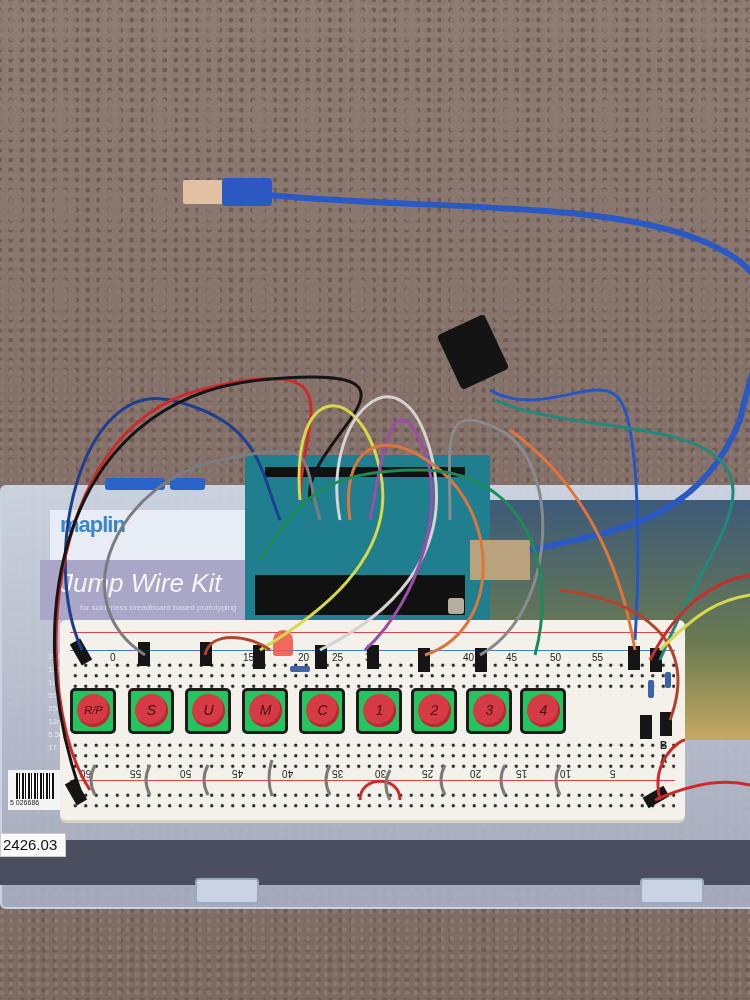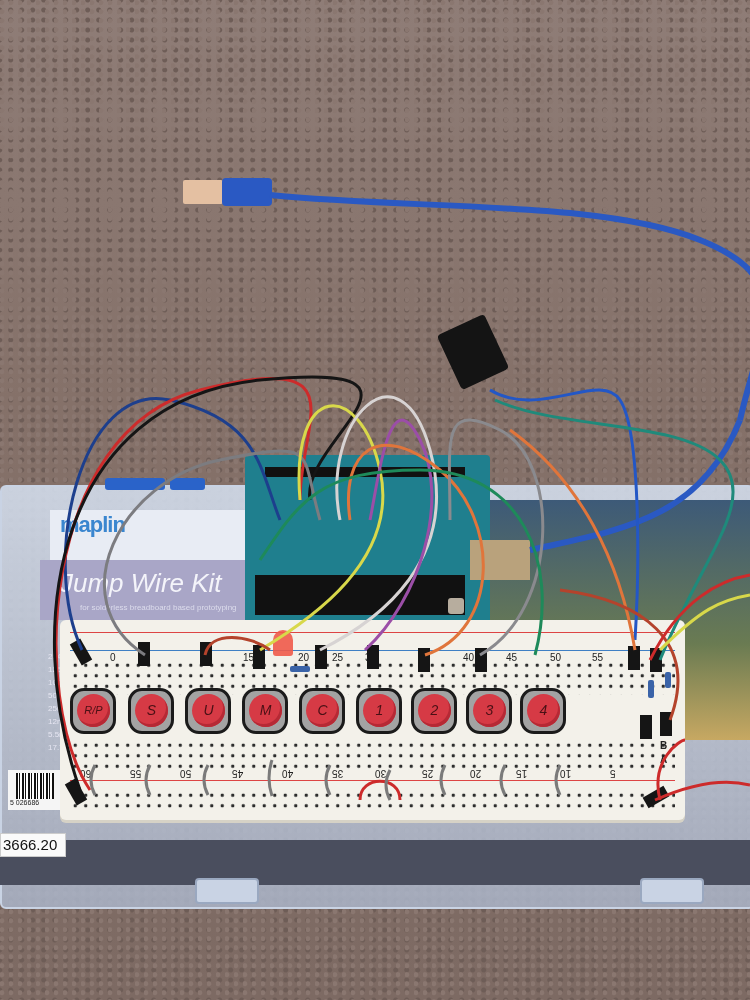--- a/index.html
+++ b/index.html
@@ -30,21 +30,21 @@
     #date-label{left:0;top:833px;width:62px;height:22px;background:#fafafa;border:1px solid #ccc;font-size:15px;line-height:22px;color:#111;padding-left:2px;}
     
     #tray-right{left:490px;top:500px;width:260px;height:240px;background:linear-gradient(180deg,#3d5a78,#6a7b52 60%,#c7a862);}
     
     #bb{left:60px;top:620px;width:625px;height:200px;background:#f3f1ea;border-radius:6px;box-shadow:0 3px 0 #d6d2c6;}
     .rail{position:absolute;left:10px;width:605px;height:1px;}
     .holes{position:absolute;left:10px;width:605px;background-image:radial-gradient(circle,#2c2c2c 0 1.5px,transparent 2px);background-size:10.5px 10.5px;}
     .num{position:absolute;font-size:10px;color:#222;}
     .num.flip{transform:rotate(180deg);}
     
-    .btn{position:absolute;top:688px;width:46px;height:46px;background:#a3a3a3;border:3px solid #1b1b1b;border-radius:14px;box-sizing:border-box;}
+    .btn{position:absolute;top:688px;width:46px;height:46px;background:#22c55e;border:3px solid #1b1b1b;border-radius:5px;box-sizing:border-box;}
     .btn .cap{position:absolute;left:4px;top:3px;width:33px;height:33px;border-radius:50%;background:#d63a45;box-shadow:inset -2px -3px 0 #b62935;
       font-size:14px;color:#4a1015;text-align:center;line-height:33px;font-style:italic;}
     
     #arduino{left:245px;top:455px;width:245px;height:170px;background:#1f7f8e;border-radius:4px;}
     #arduino .hdr{position:absolute;background:#111;}
     #usb-port{left:470px;top:540px;width:60px;height:40px;background:#b9a27c;}
     #reset-btn{left:448px;top:598px;width:16px;height:16px;background:#b7ad9e;border-radius:3px;}
     
     #usb-plug{left:183px;top:180px;width:40px;height:24px;background:#e4c0a2;border-radius:2px;}
     #usb-body{left:222px;top:178px;width:50px;height:28px;background:#2a59c3;border-radius:4px;}
@@ -76,21 +76,21 @@
   <div>50mm</div>
   <div>25mm</div>
   <div>12mm</div>
   <div>5.5mm</div>
   <div>17.75mm</div>
 </div>
 <div id="barcode" class="abs">
   <div class="bars"></div>
   <div id="barcode-num">5 026686</div>
 </div>
-<div id="date-label" class="abs">3666.20</div>
+<div id="date-label" class="abs">2426.03</div>
 
 <div id="arduino" class="abs">
   <div class="hdr" style="left:20px;top:12px;width:200px;height:10px;"></div>
   <div class="hdr" style="left:10px;top:120px;width:210px;height:40px;"></div>
 </div>
 <div id="usb-port" class="abs"></div>
 <div id="reset-btn" class="abs"></div>
 
 <div id="bb" class="abs">
   <div class="rail" style="top:12px;background:#d44;"></div>

